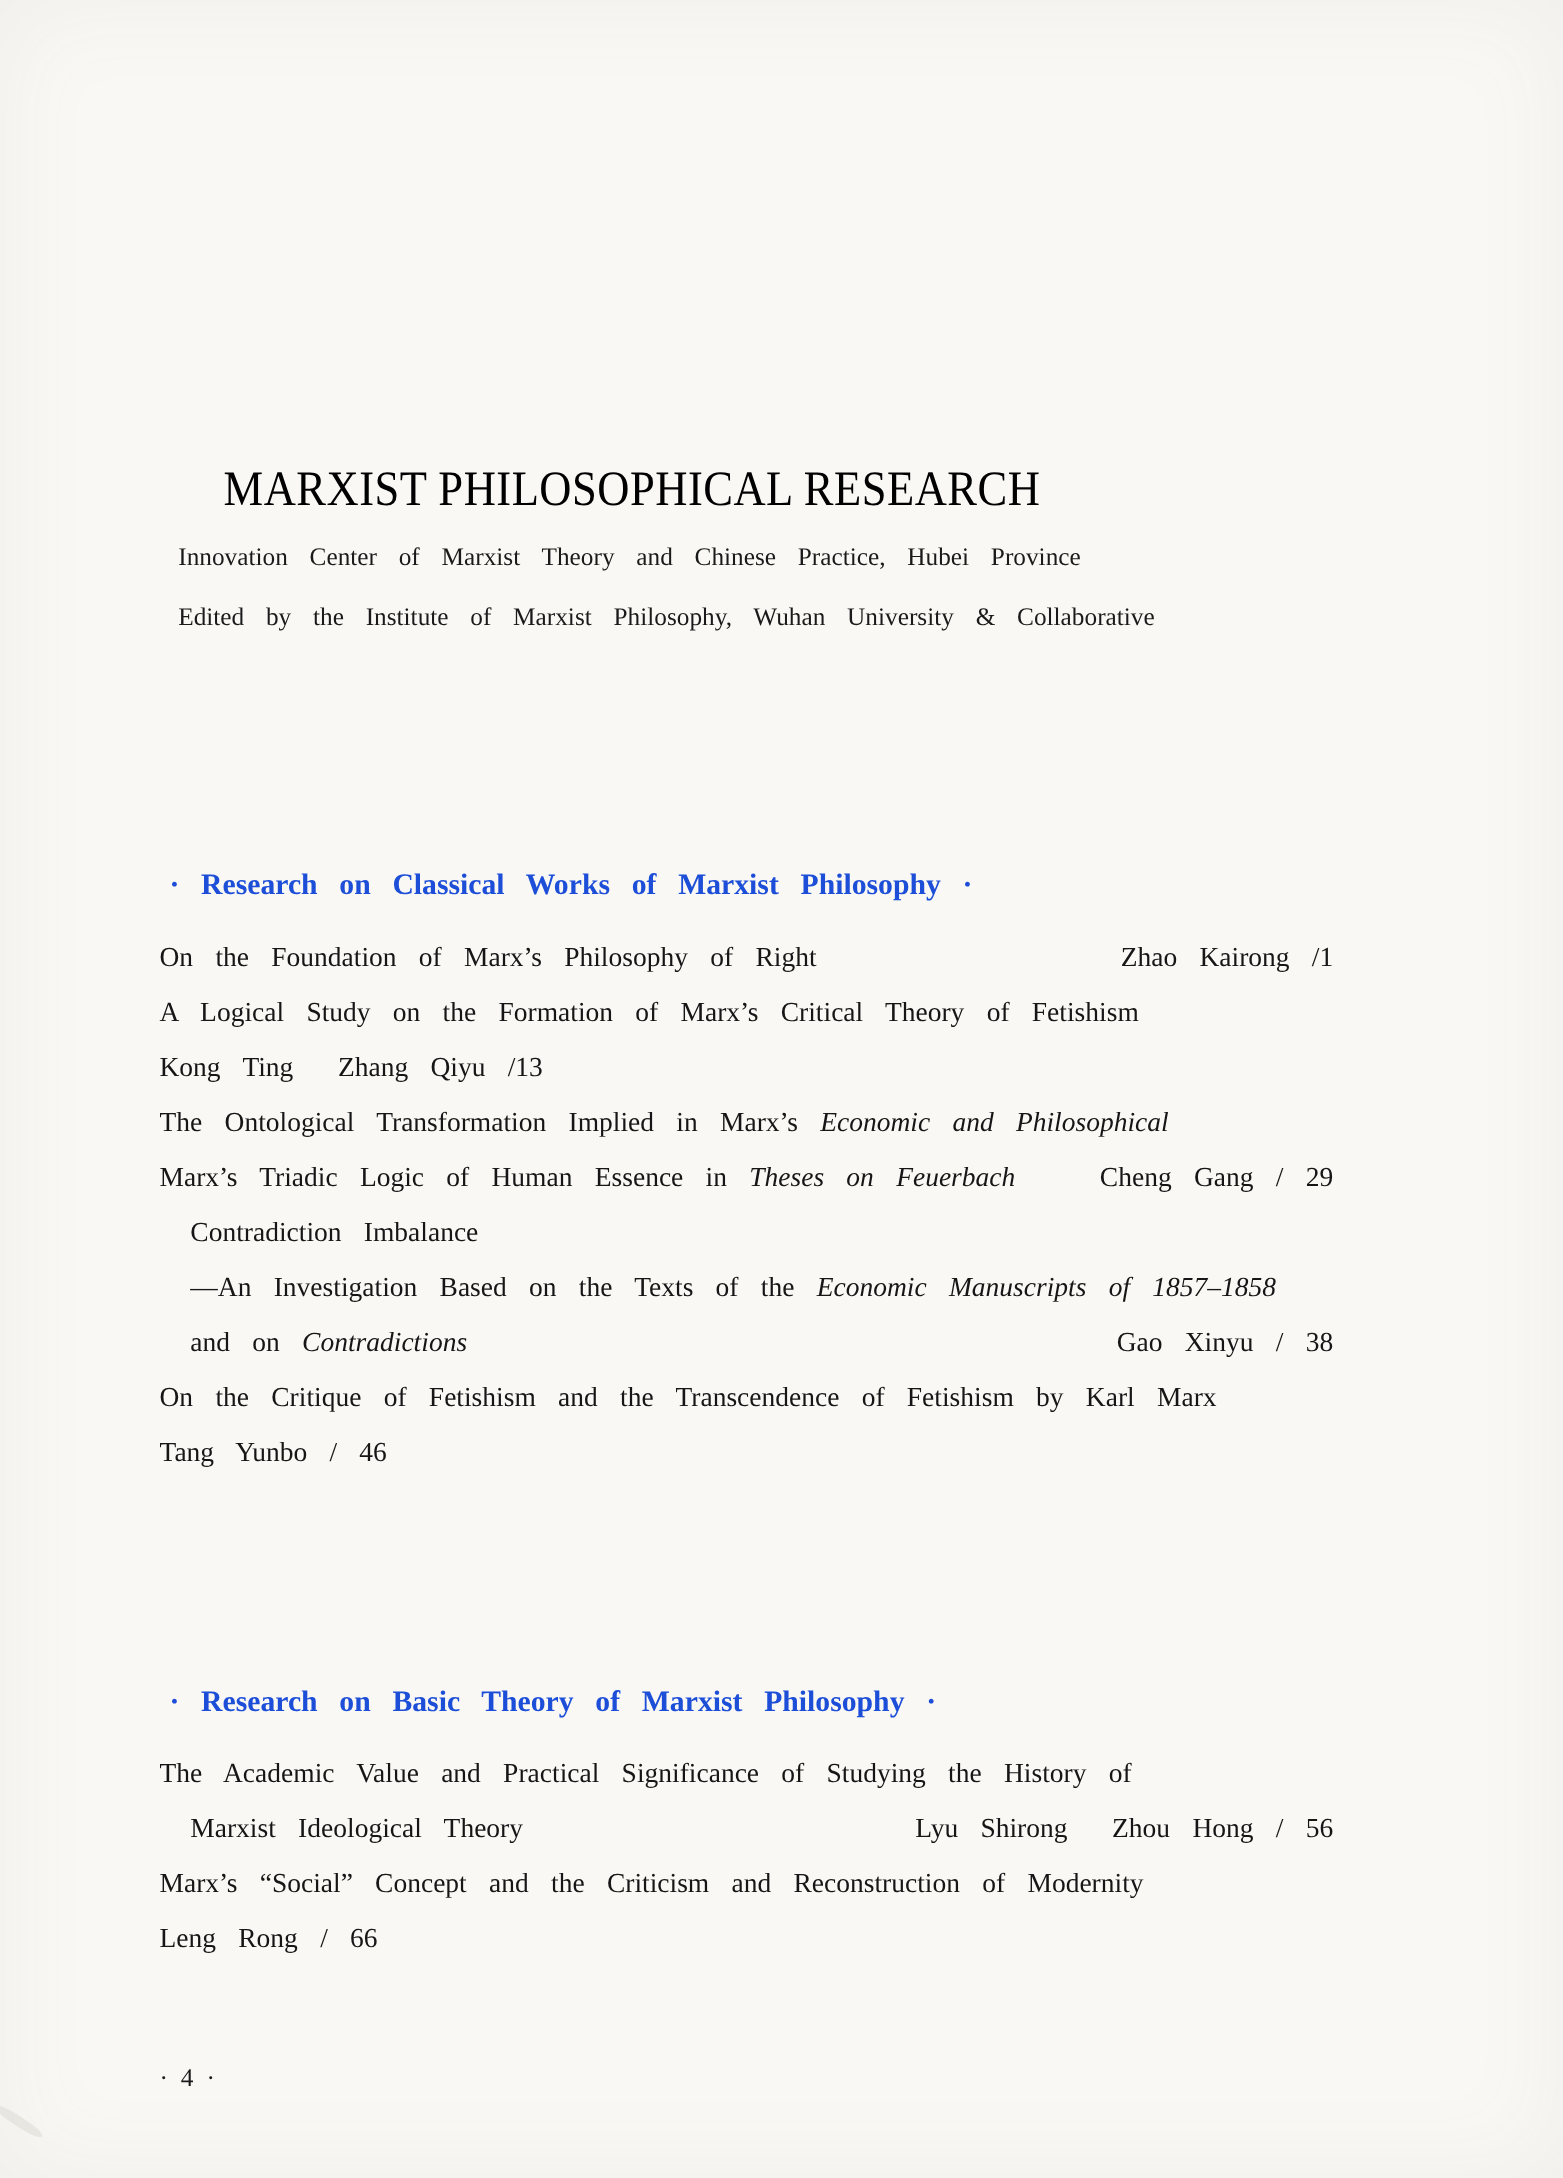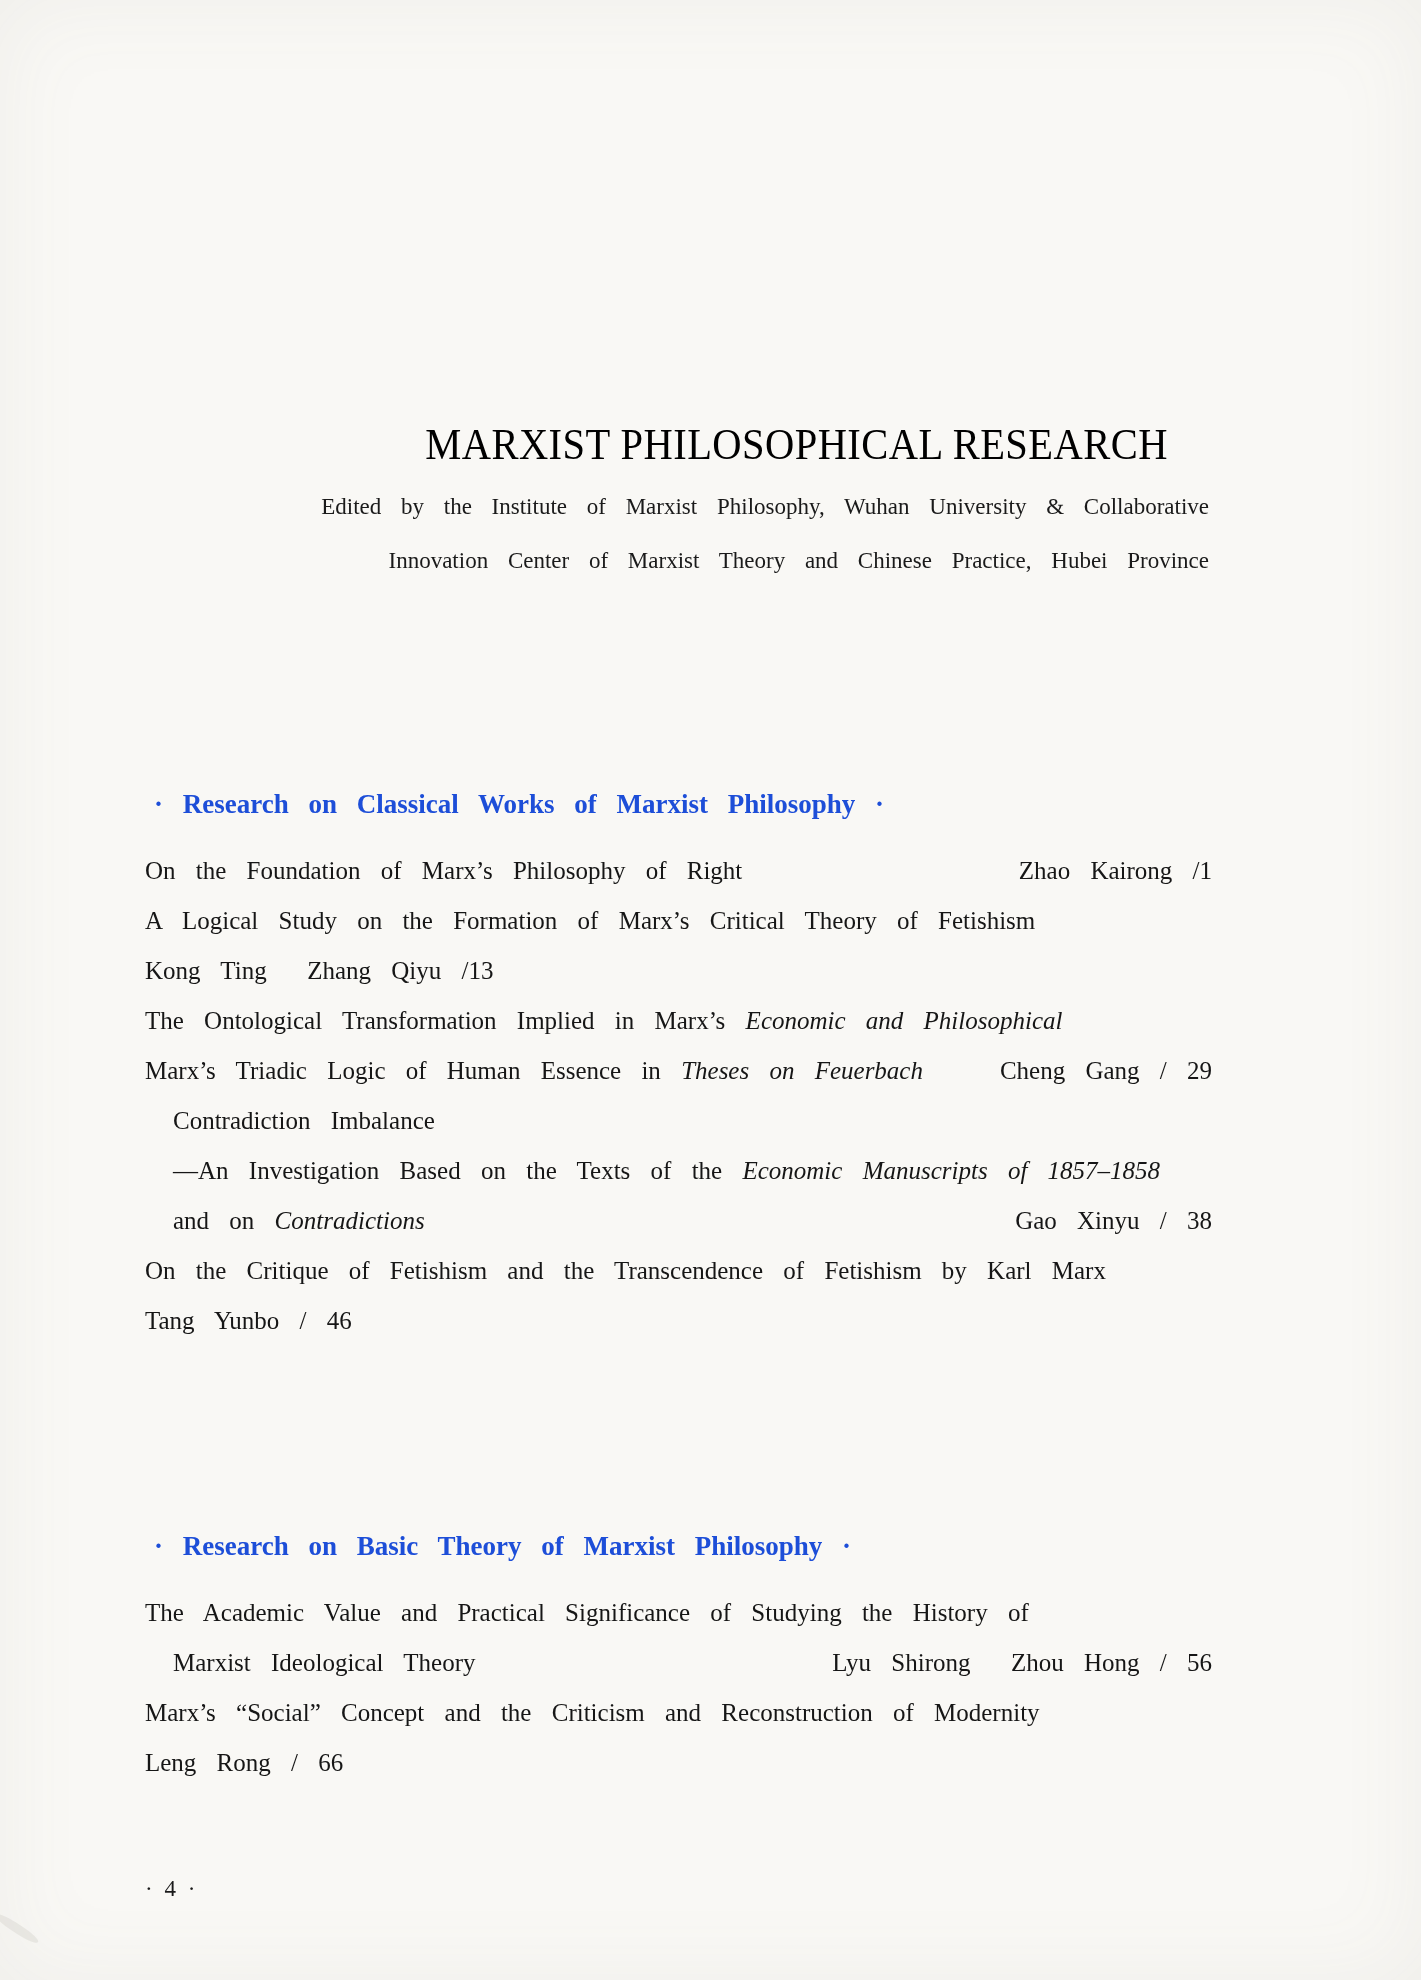--- a/index.html
+++ b/index.html
@@ -5,21 +5,21 @@
   html,body{margin:0;padding:0;background:#e7e5e2;}
   .page{
     position:relative;
     width:1421px;height:1980px;
     background:#f9f8f5;
     box-shadow:inset 0 0 90px rgba(120,115,105,0.07);
     font-family:"Liberation Serif","DejaVu Serif",serif;
     color:#161616;
     overflow:hidden;
   }
-  .masthead{position:absolute;left:142px;width:1067px;top:420px;text-align:right;}
+  .masthead{position:absolute;left:162px;width:1067px;top:420px;text-align:left;}
   .journal-title{font-size:45px;line-height:48px;color:#000;white-space:nowrap;}
   .journal-title .condense{display:inline-block;transform:scaleX(0.9);transform-origin:center;letter-spacing:0.5px;}
   .edited{font-size:23px;line-height:54px;word-spacing:14px;margin-top:12px;color:#1a1a1a;}
   .section-heading{
     position:absolute;left:154px;
     font-size:27px;font-weight:bold;color:#1d4ed8;
     word-spacing:13px;white-space:nowrap;line-height:36px;
   }
   #heading1{top:786px;}
   #heading2{top:1528px;}
@@ -42,22 +42,22 @@
 </head>
 <body>
 
 <div class="page">
 
   <div class="masthead">
     <div class="journal-title">
       <span class="condense">MARXIST PHILOSOPHICAL RESEARCH</span>
     </div>
     <div class="edited">
+      <div>Innovation Center of Marxist Theory and Chinese Practice, Hubei Province</div>
       <div>Edited by the Institute of Marxist Philosophy, Wuhan University &amp; Collaborative</div>
-      <div>Innovation Center of Marxist Theory and Chinese Practice, Hubei Province</div>
     </div>
   </div>
 
   <div class="section-heading" id="heading1">· Research on Classical Works of Marxist Philosophy ·</div>
 
   <div class="entries" id="entries1">
 
     <div class="line">
       <span class="left"><span>On the Foundation of Marx’s Philosophy of Right</span></span>
       <span class="right">Zhao Kairong /1</span>

